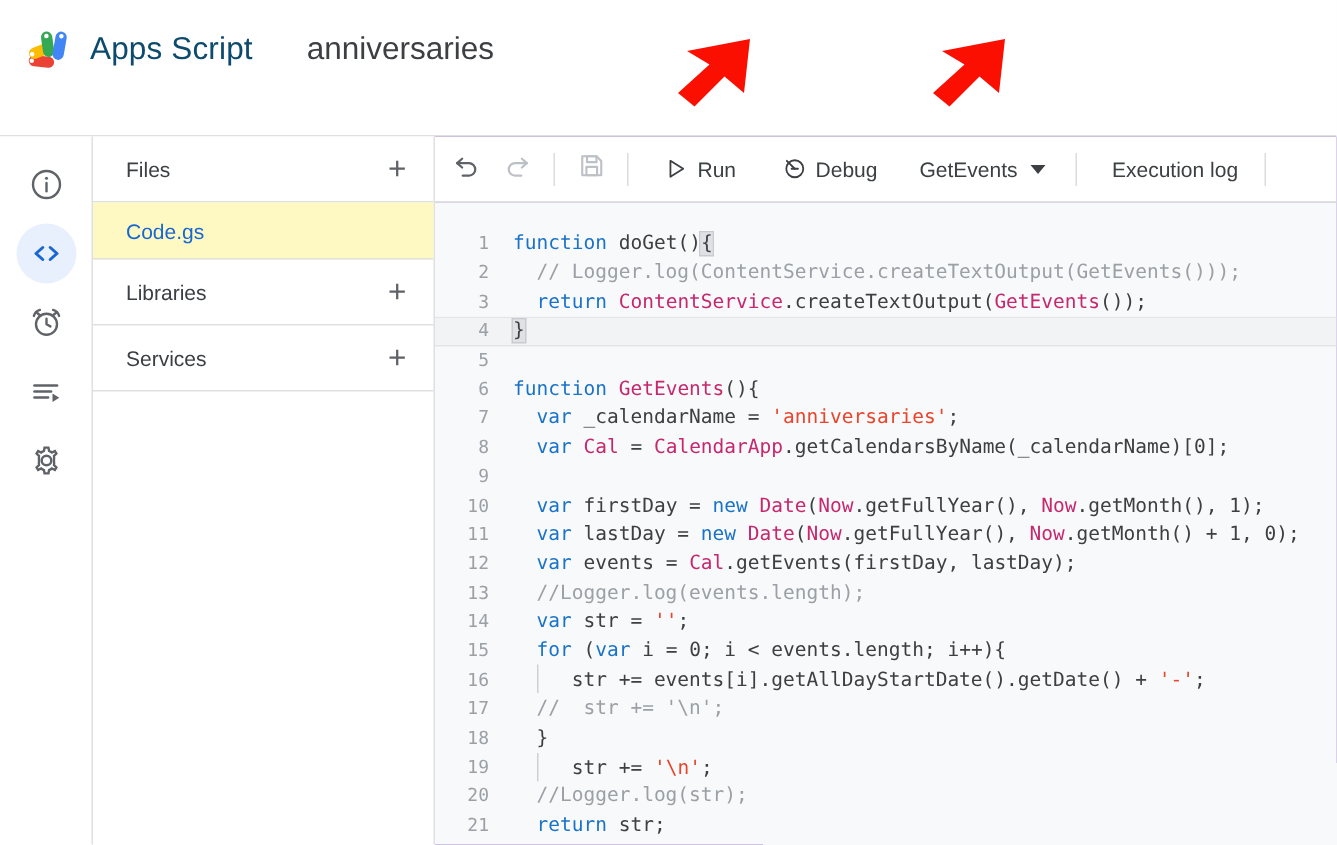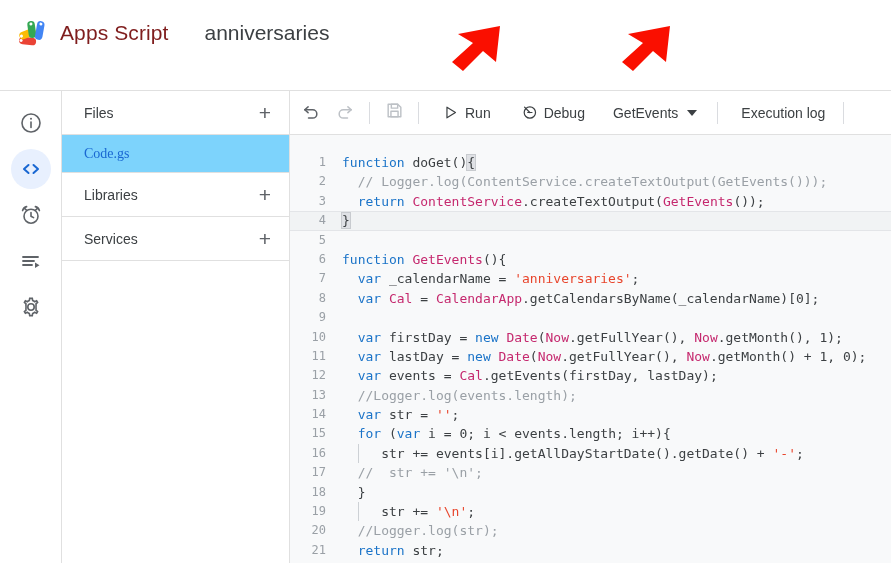--- a/index.html
+++ b/index.html
@@ -29,21 +29,21 @@
   .logo-wrap {
     width: 38px;
     height: 38px;
     position: relative;
     flex: none;
     margin-right: 8px;
   }
   .logo-wrap svg { display: block; }
   .app-name {
     font-size: 21px;
-    color: #7f1d1d;
+    color: #0c4a6e;
     letter-spacing: 0.1px;
     white-space: nowrap;
   }
   .project-title {
     font-size: 21px;
     color: #3c4043;
     margin-left: 36px;
     white-space: nowrap;
   }
 
@@ -116,23 +116,22 @@
     height: 38px;
     display: flex;
     align-items: center;
     padding-left: 22px;
     box-sizing: border-box;
     font-size: 14px;
     border-bottom: 1px solid #e0e0e0;
     cursor: pointer;
   }
   .file-item.selected {
-    background: #7dd3fc;
+    background: #fef9c3;
     color: #1967d2;
-    font-family: Liberation Serif, serif;
   }
 
   
   .editor-col {
     flex: 1;
     display: flex;
     flex-direction: column;
     min-width: 0;
     background: #4c1d95;
   }

